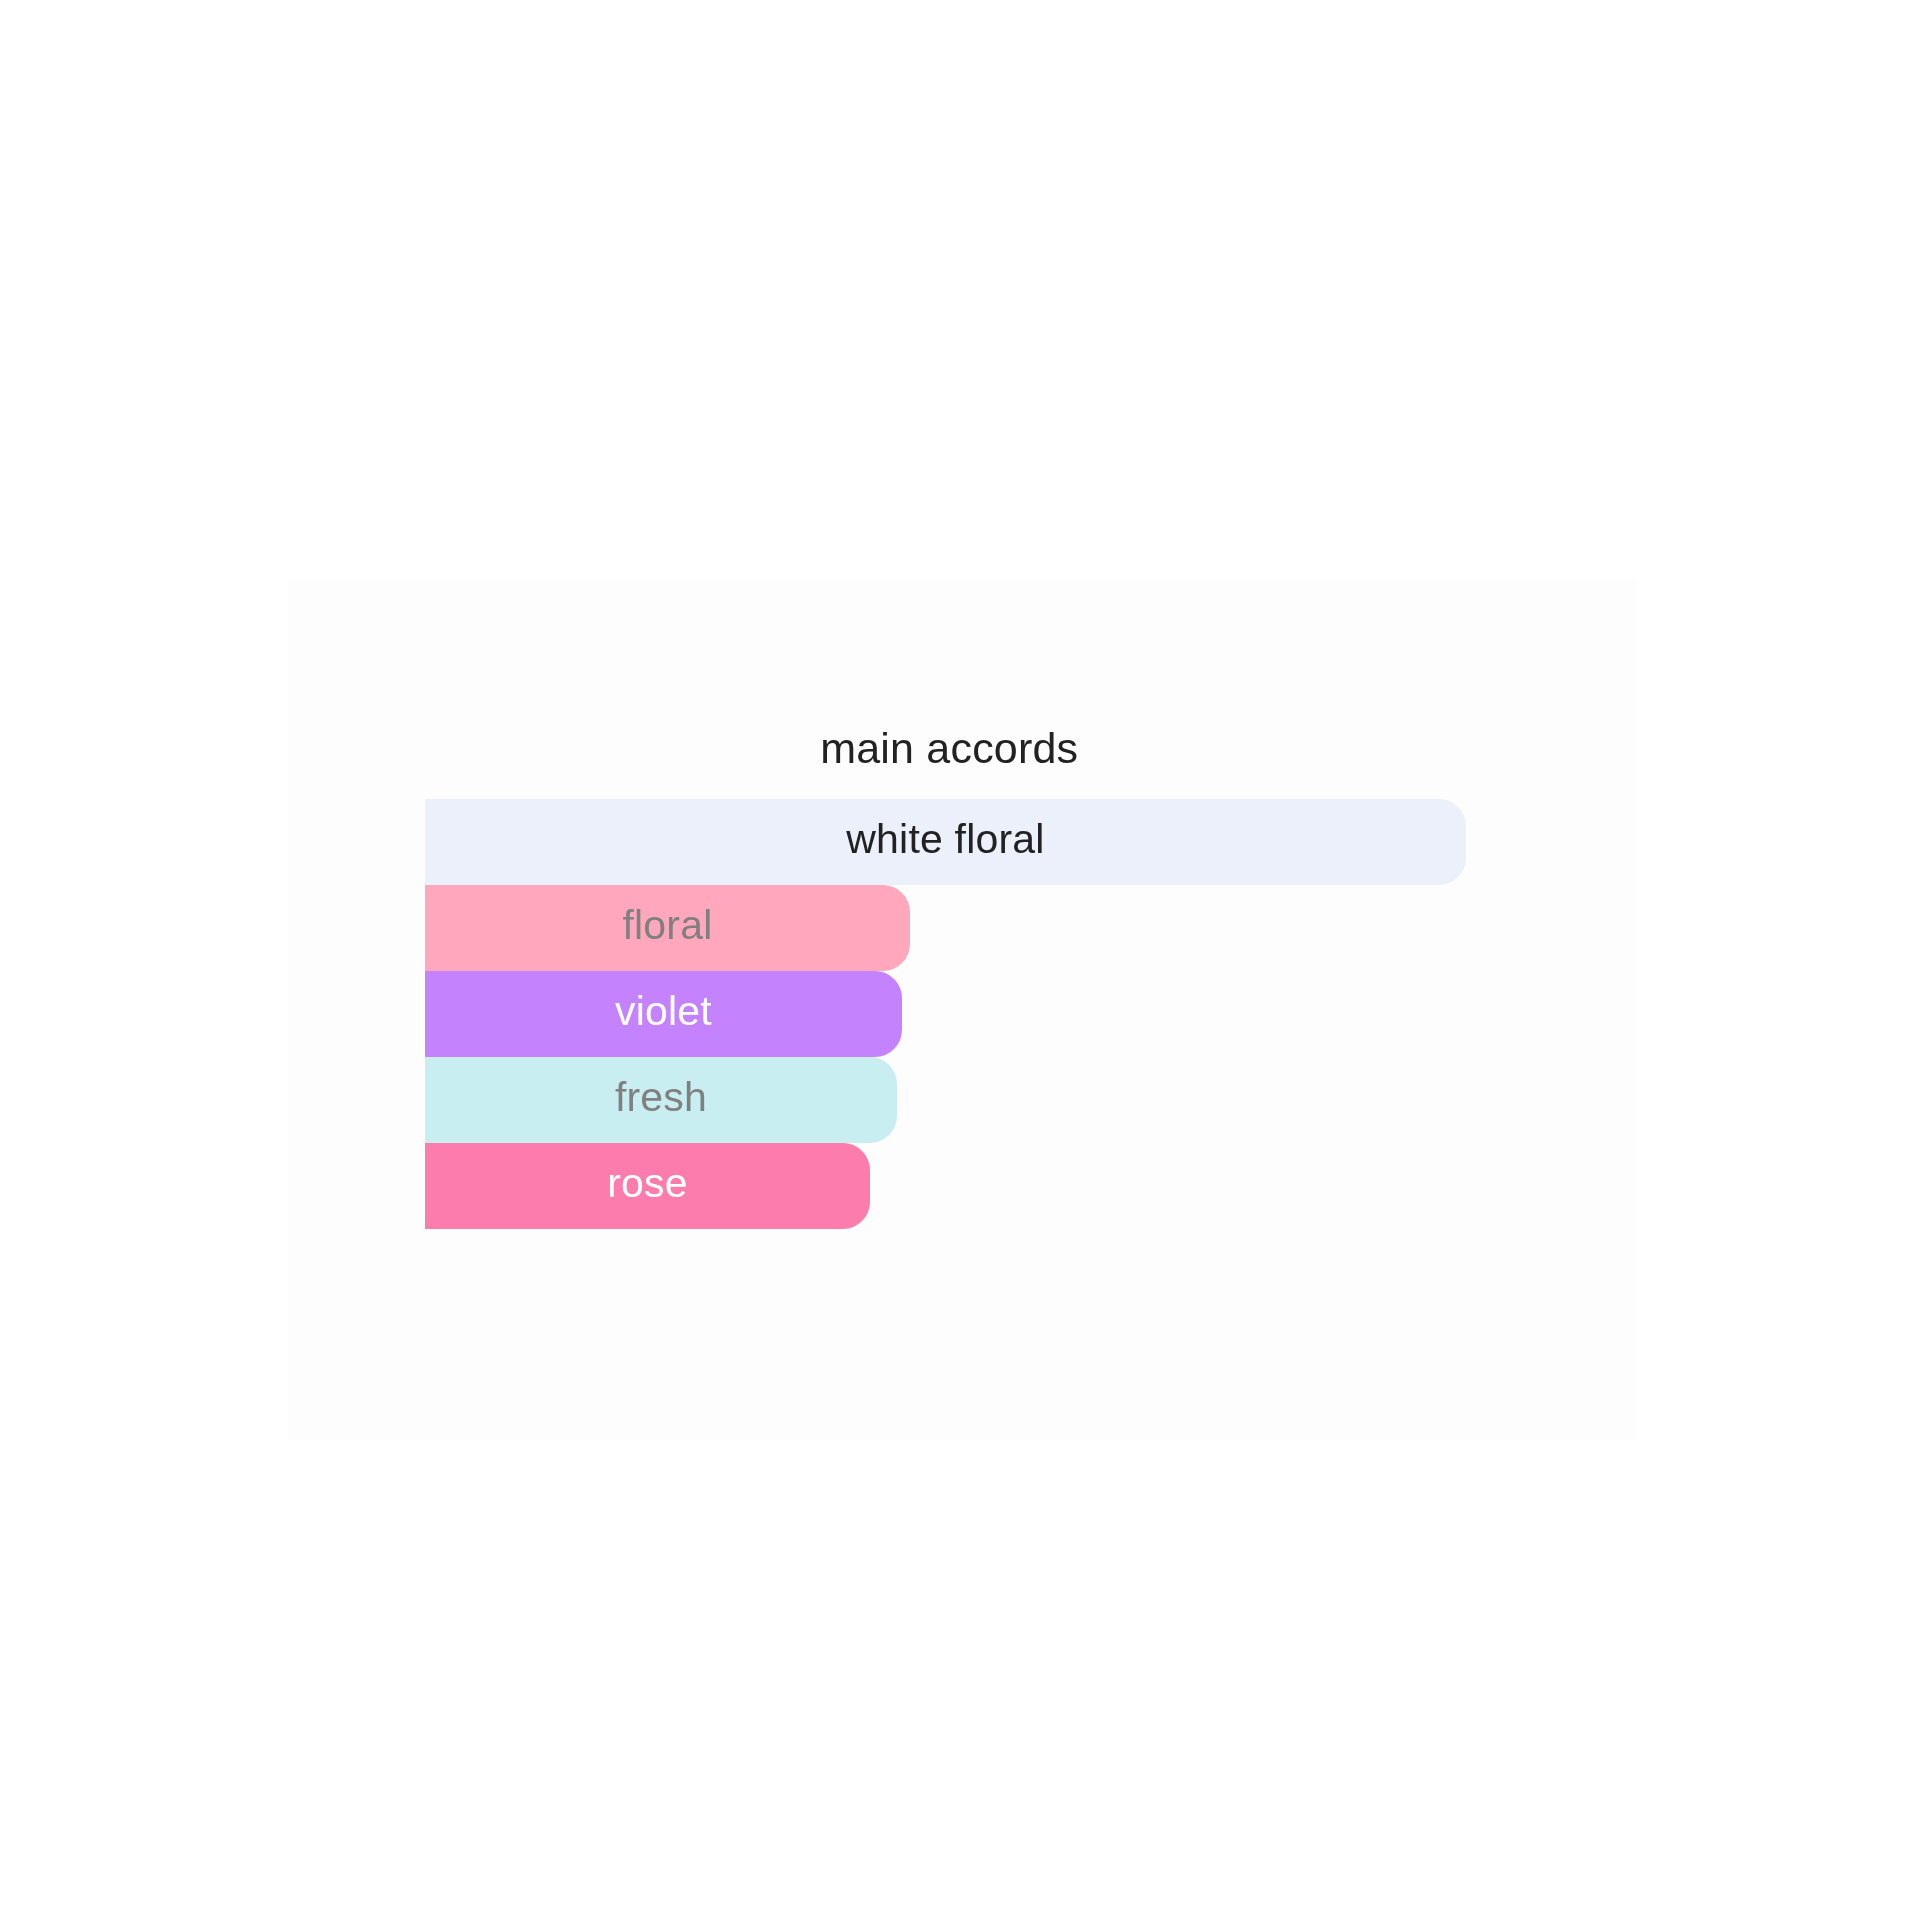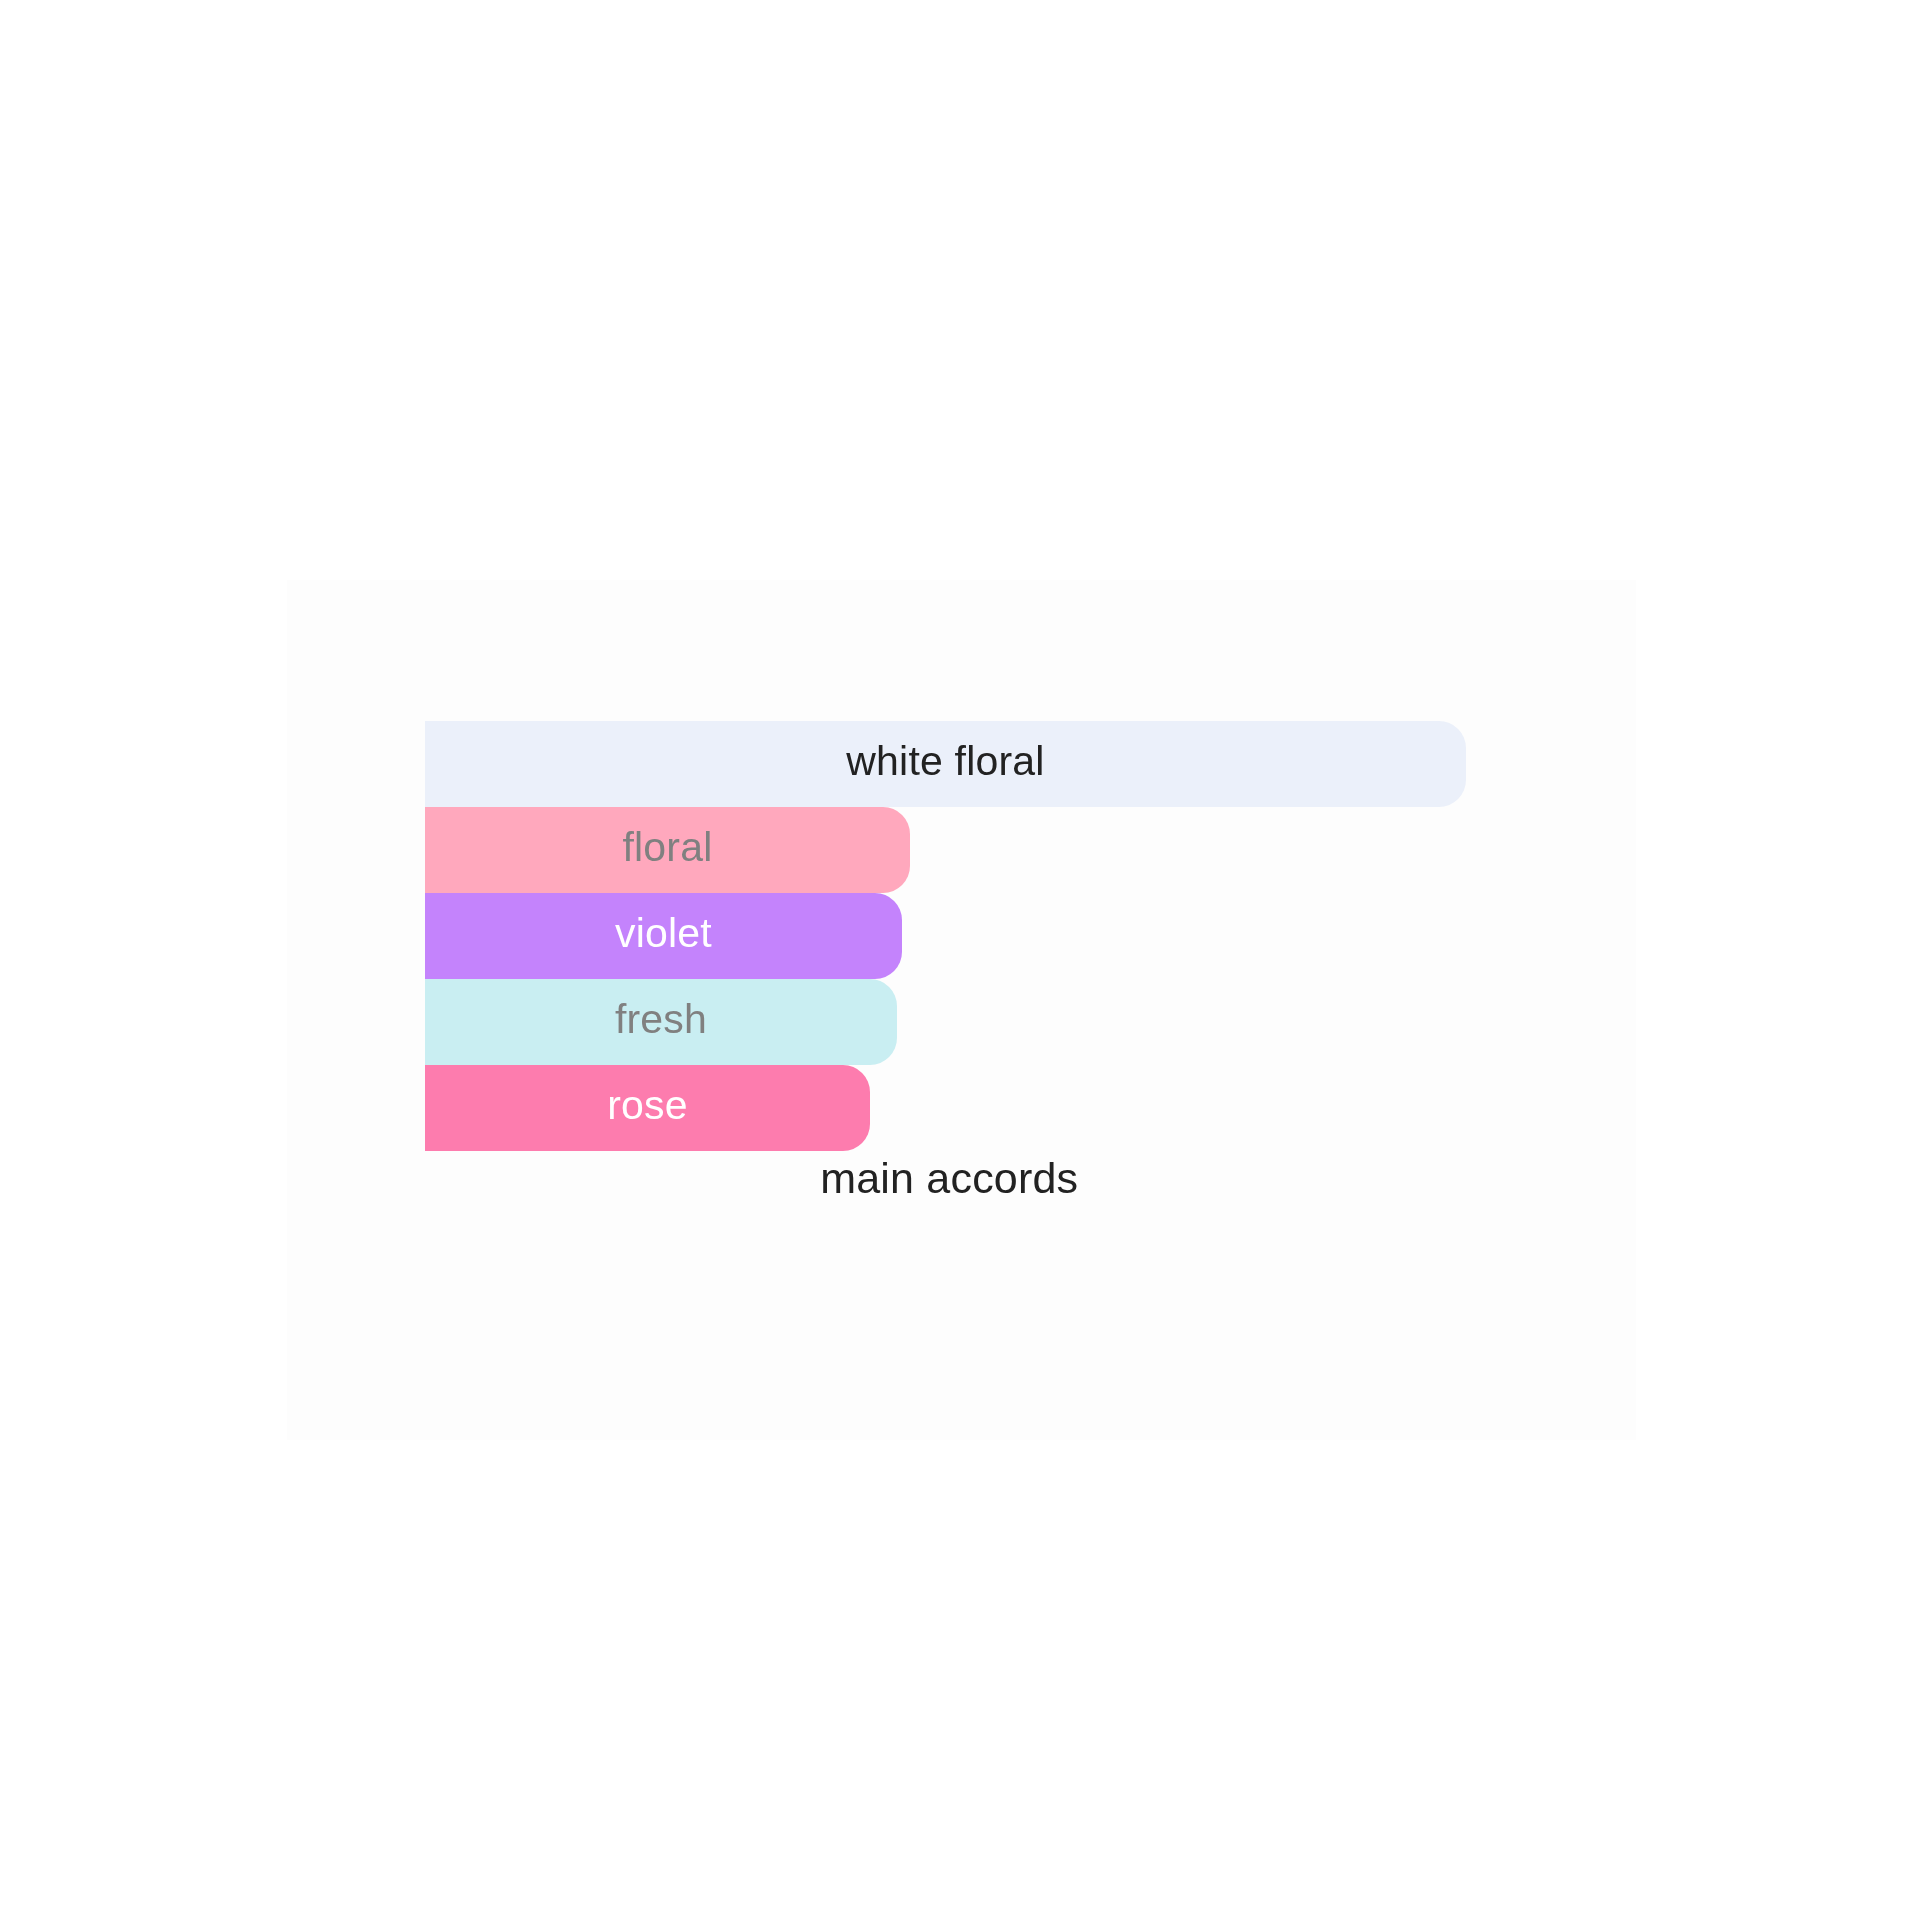--- a/index.html
+++ b/index.html
@@ -84,37 +84,37 @@
 </style>
 </head>
 <body>
 
 <div id="stage">
 
   <div id="panel" style="background: rgb(253, 253, 253);"></div>
 
   <div id="accords-widget">
 
+    <div id="accords-title" style="color: rgb(34, 34, 34);">main accords</div>
+
     <div id="bars">
 
     <div class="accord-bar" style="width: 1041px; background: rgb(235, 240, 250);">
           <span class="accord-label" style="color: rgb(34, 34, 34);">white floral</span>
         </div>
         <div class="accord-bar" style="width: 485px; background: rgb(255, 168, 189);">
           <span class="accord-label" style="color: rgb(128, 128, 128);">floral</span>
         </div>
         <div class="accord-bar" style="width: 477px; background: rgb(196, 131, 252);">
           <span class="accord-label" style="color: rgb(255, 255, 255);">violet</span>
         </div>
         <div class="accord-bar" style="width: 472px; background: rgb(201, 238, 242);">
           <span class="accord-label" style="color: rgb(128, 128, 128);">fresh</span>
         </div>
         <div class="accord-bar" style="width: 445px; background: rgb(253, 124, 174);">
           <span class="accord-label" style="color: rgb(255, 255, 255);">rose</span>
         </div>
       </div>
 
-    <div id="accords-title" style="color: rgb(34, 34, 34);">main accords</div>
-
   </div>
 
 </div>
 
 
 </body></html>

